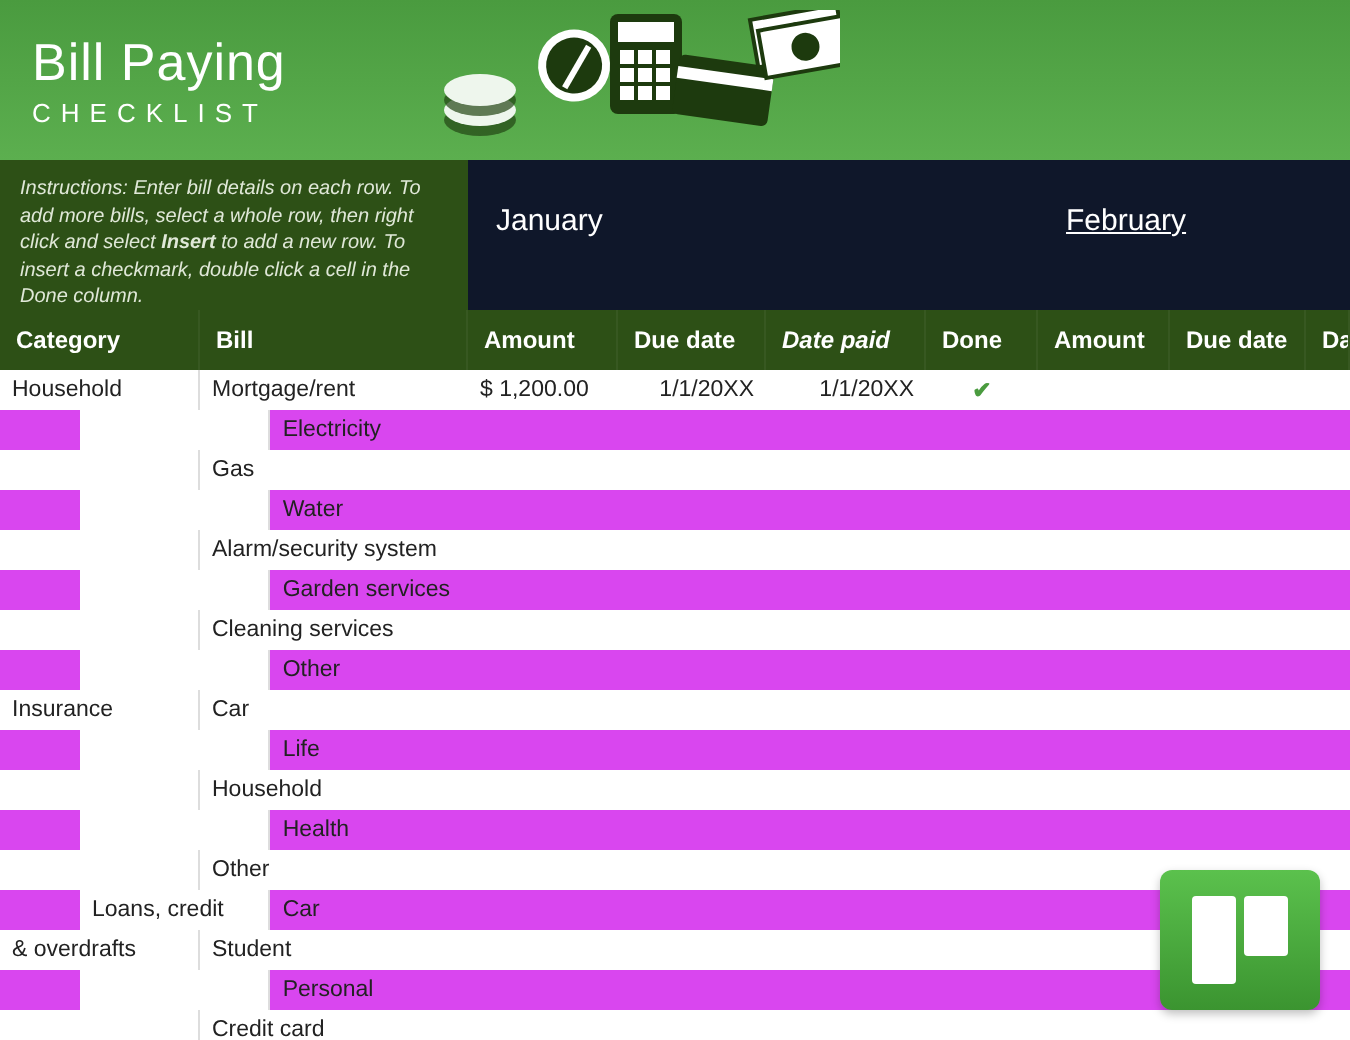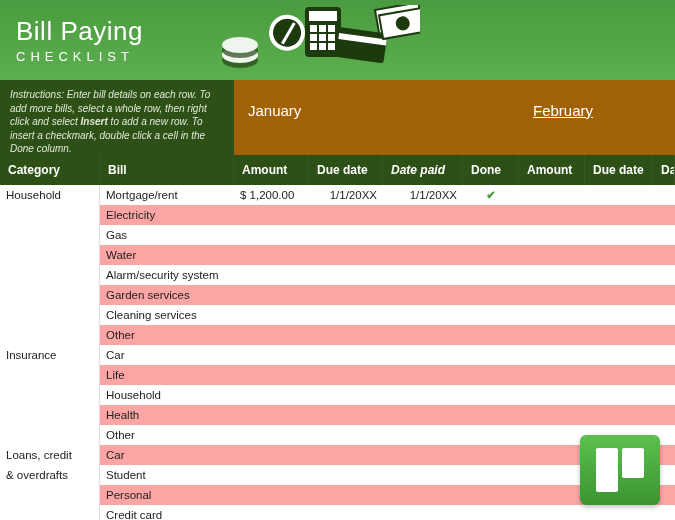--- a/index.html
+++ b/index.html
@@ -7,40 +7,40 @@
   
   .header-banner { height: 80px; background: linear-gradient(to bottom, #4a9b3f, #5caf4f); color: #fff; padding: 12px 16px; position: relative; display: flex; align-items: center; }
   .title { font-size: 26px; font-weight: 300; letter-spacing: 0.5px; }
   .subtitle { font-size: 13px; font-weight: 400; letter-spacing: 5px; margin-top: 2px; }
   .title-block { display: flex; flex-direction: column; }
   .header-icons { position: absolute; left: 220px; top: 5px; display: flex; align-items: flex-end; gap: -5px; }
   
   .row2 { display: flex; height: 75px; }
   .instructions { width: 234px; background: #2d5016; color: #e0e8d8; font-size: 10px; line-height: 1.35; padding: 8px 10px; font-style: italic; }
   .instructions b { font-weight: bold; font-style: italic; }
-  .month-cell { background: #a16207; color: #fff; }
+  .month-cell { background: #0f172a; color: #fff; }
   .month-cell.jan { width: 285px; padding: 22px 14px; font-size: 15px; }
   .month-cell.feb { flex: 1; padding: 22px 14px; font-size: 15px; text-decoration: underline; }
   
   .row3 { display: flex; height: 30px; }
   .hdr { background: #2d5016; color: #fff; font-size: 12px; font-weight: 600; display: flex; align-items: center; padding: 0 8px; border-right: 1px solid rgba(255,255,255,0.05); }
   .hdr.cat { width: 100px; }
   .hdr.bill { width: 134px; }
   .hdr.amt { width: 75px; }
   .hdr.due { width: 74px; }
   .hdr.paid { width: 80px; font-style: italic; }
   .hdr.done { width: 56px; }
   .hdr.amt2 { width: 66px; }
   .hdr.due2 { width: 68px; }
   .hdr.paid2 { flex: 1; white-space: nowrap; overflow: hidden; }
   
   .data { display: flex; flex-direction: column; }
   .drow { display: flex; height: 20px; font-size: 11.5px; color: #222; }
   .drow.even { background: #fff; }
-  .drow.odd { background: #fca5a5; }
+  .drow.odd { background: #d946ef; padding-left: 40px; }
   .c { display: flex; align-items: center; padding: 0 6px; overflow: hidden; white-space: nowrap; }
   .c.cat { width: 100px; background: #fff; border-right: 1px solid #ddd; }
   .c.bill { width: 134px; }
   .c.amt { width: 75px; }
   .c.due { width: 74px; justify-content: flex-end; }
   .c.paid { width: 80px; justify-content: flex-end; }
   .c.done { width: 56px; justify-content: center; color: #4a9b3f; font-weight: bold; }
   .c.amt2 { width: 66px; }
   .c.due2 { width: 68px; }
   .c.paid2 { flex: 1; }

